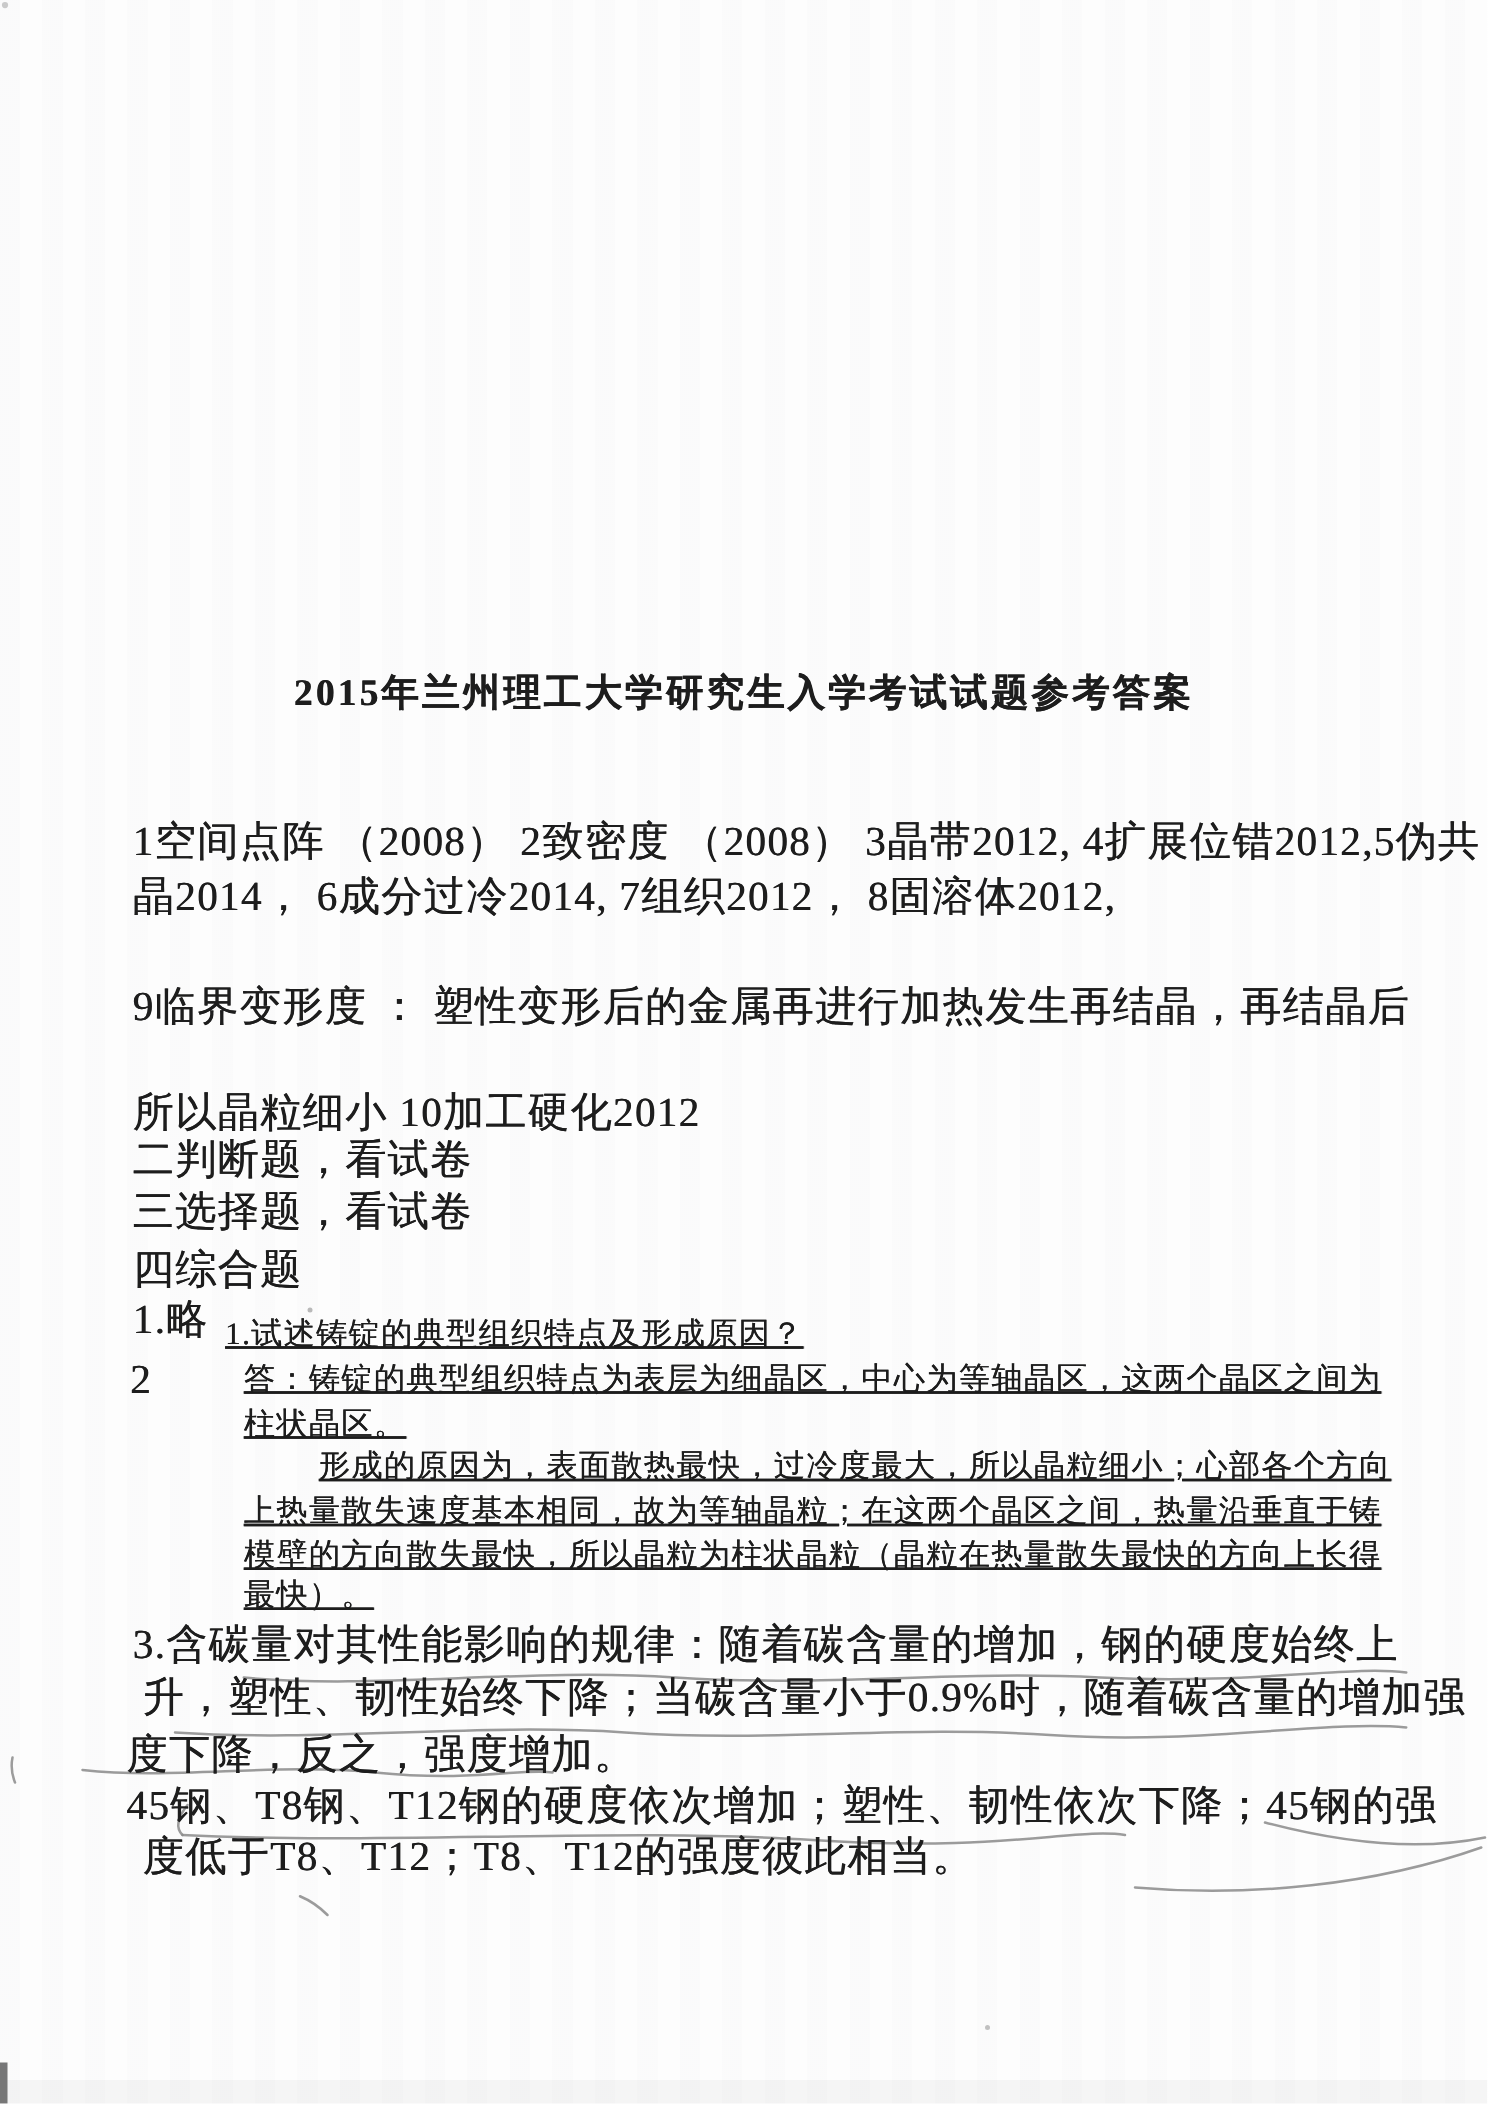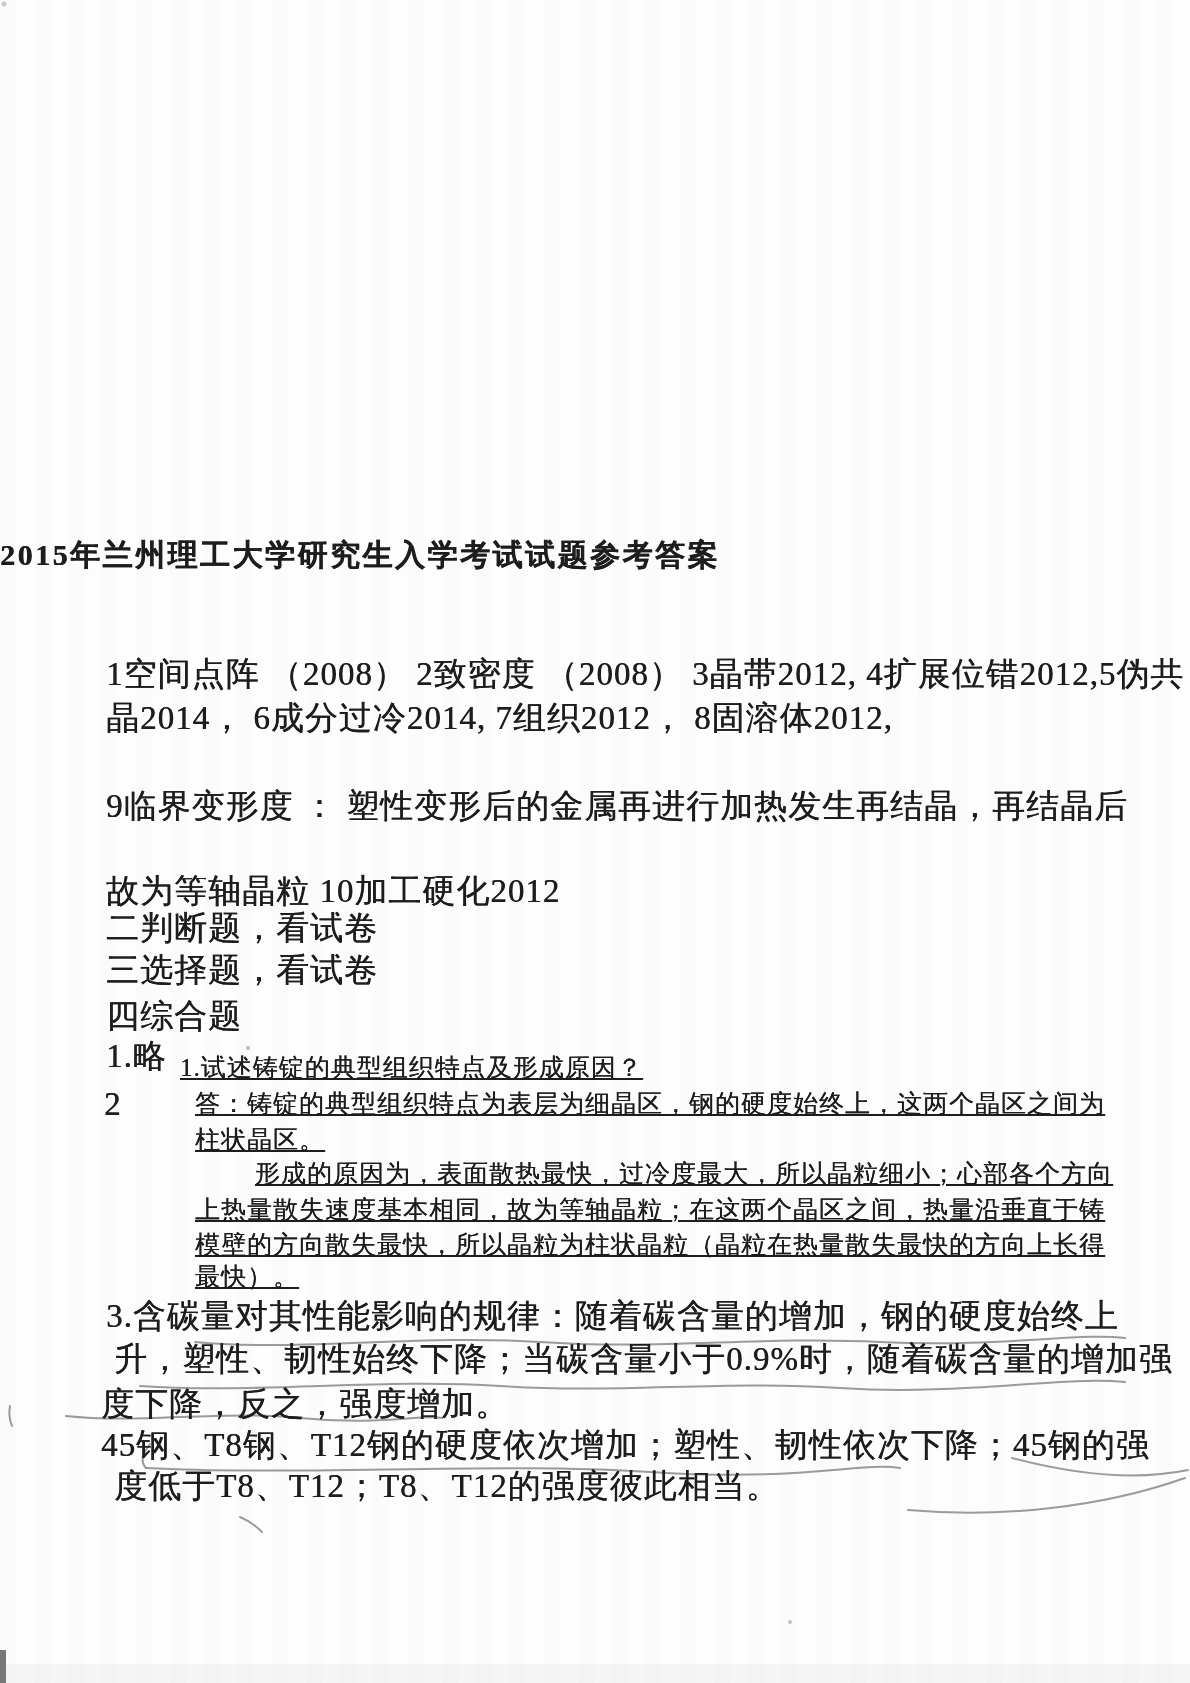--- a/index.html
+++ b/index.html
@@ -14,21 +14,21 @@
     font-family:"Liberation Serif","DejaVu Serif",serif;
     color:#1d1d1d;
   }
   .t-line{
     position:absolute;
     white-space:nowrap;
     line-height:1.15;
     text-shadow:0.4px 0 0 currentColor;
   }
   .title{
-    left:0;width:100%;text-align:left;
+    left:0;width:100%;text-align:center;
     font-size:30px;font-weight:bold;letter-spacing:2.5px;
   }
   .big{font-size:33px;letter-spacing:1px;margin-left:36px;}
   .small{font-size:25px;letter-spacing:1px;text-shadow:0.2px 0 0 currentColor;text-decoration:underline;}
   .overlay{position:absolute;left:0;top:0;width:1190px;height:1683px;pointer-events:none;}
   .pencil{fill:none;stroke-width:2;stroke-linecap:round;opacity:0.85;}
 </style>
 </head>
 <body>
 
@@ -58,31 +58,31 @@
     <rect x="0" y="1650" width="6" height="33" fill="#3f3f3f" opacity="0.7"></rect>
     <rect x="0" y="1664" width="1190" height="19" fill="#777777" opacity="0.06"></rect>
   </svg>
 
   <div class="t-line title" style="top:538px">2015年兰州理工大学研究生入学考试试题参考答案</div>
 
   <div class="t-line big" style="left:70px;top:656px">1空间点阵 （2008） 2致密度 （2008）  3晶带2012, 4扩展位错2012,5伪共</div>
   <div class="t-line big" style="left:70px;top:700px">晶2014，  6成分过冷2014, 7组织2012，  8固溶体2012,</div>
 
   <div class="t-line big" style="left:70px;top:788px">9临界变形度 ： 塑性变形后的金属再进行加热发生再结晶，再结晶后</div>
-  <div class="t-line big" style="left:70px;top:873px">故为等轴晶粒  10加工硬化2012</div>
+  <div class="t-line big" style="left:70px;top:873px">所以晶粒细小  10加工硬化2012</div>
 
   <div class="t-line big" style="left:70px;top:910px">二判断题，看试卷</div>
   <div class="t-line big" style="left:70px;top:952px">三选择题，看试卷</div>
   <div class="t-line big" style="left:70px;top:998px">四综合题</div>
 
   <div class="t-line big" style="left:70px;top:1038px">1.略</div>
   <div class="t-line small" style="left:180px;top:1054px">1.试述铸锭的典型组织特点及形成原因？</div>
 
   <div class="t-line big" style="left:68px;top:1086px">2</div>
-  <div class="t-line small" style="left:195px;top:1090px">答：铸锭的典型组织特点为表层为细晶区，钢的硬度始终上，这两个晶区之间为</div>
+  <div class="t-line small" style="left:195px;top:1090px">答：铸锭的典型组织特点为表层为细晶区，中心为等轴晶区，这两个晶区之间为</div>
   <div class="t-line small" style="left:195px;top:1126px">柱状晶区。</div>
   <div class="t-line small" style="left:255px;top:1160px">形成的原因为，表面散热最快，过冷度最大，所以晶粒细小；心部各个方向</div>
   <div class="t-line small" style="left:195px;top:1196px">上热量散失速度基本相同，故为等轴晶粒；在这两个晶区之间，热量沿垂直于铸</div>
   <div class="t-line small" style="left:195px;top:1231px">模壁的方向散失最快，所以晶粒为柱状晶粒（晶粒在热量散失最快的方向上长得</div>
   <div class="t-line small" style="left:195px;top:1263px">最快）。</div>
 
   <div class="t-line big" style="left:70px;top:1298px">3.含碳量对其性能影响的规律：随着碳含量的增加，钢的硬度始终上</div>
   <div class="t-line big" style="left:78px;top:1341px">升，塑性、韧性始终下降；当碳含量小于0.9%时，随着碳含量的增加强</div>
   <div class="t-line big" style="left:65px;top:1386px">度下降，反之，强度增加。</div>
   <div class="t-line big" style="left:65px;top:1427px">45钢、T8钢、T12钢的硬度依次增加；塑性、韧性依次下降；45钢的强</div>

